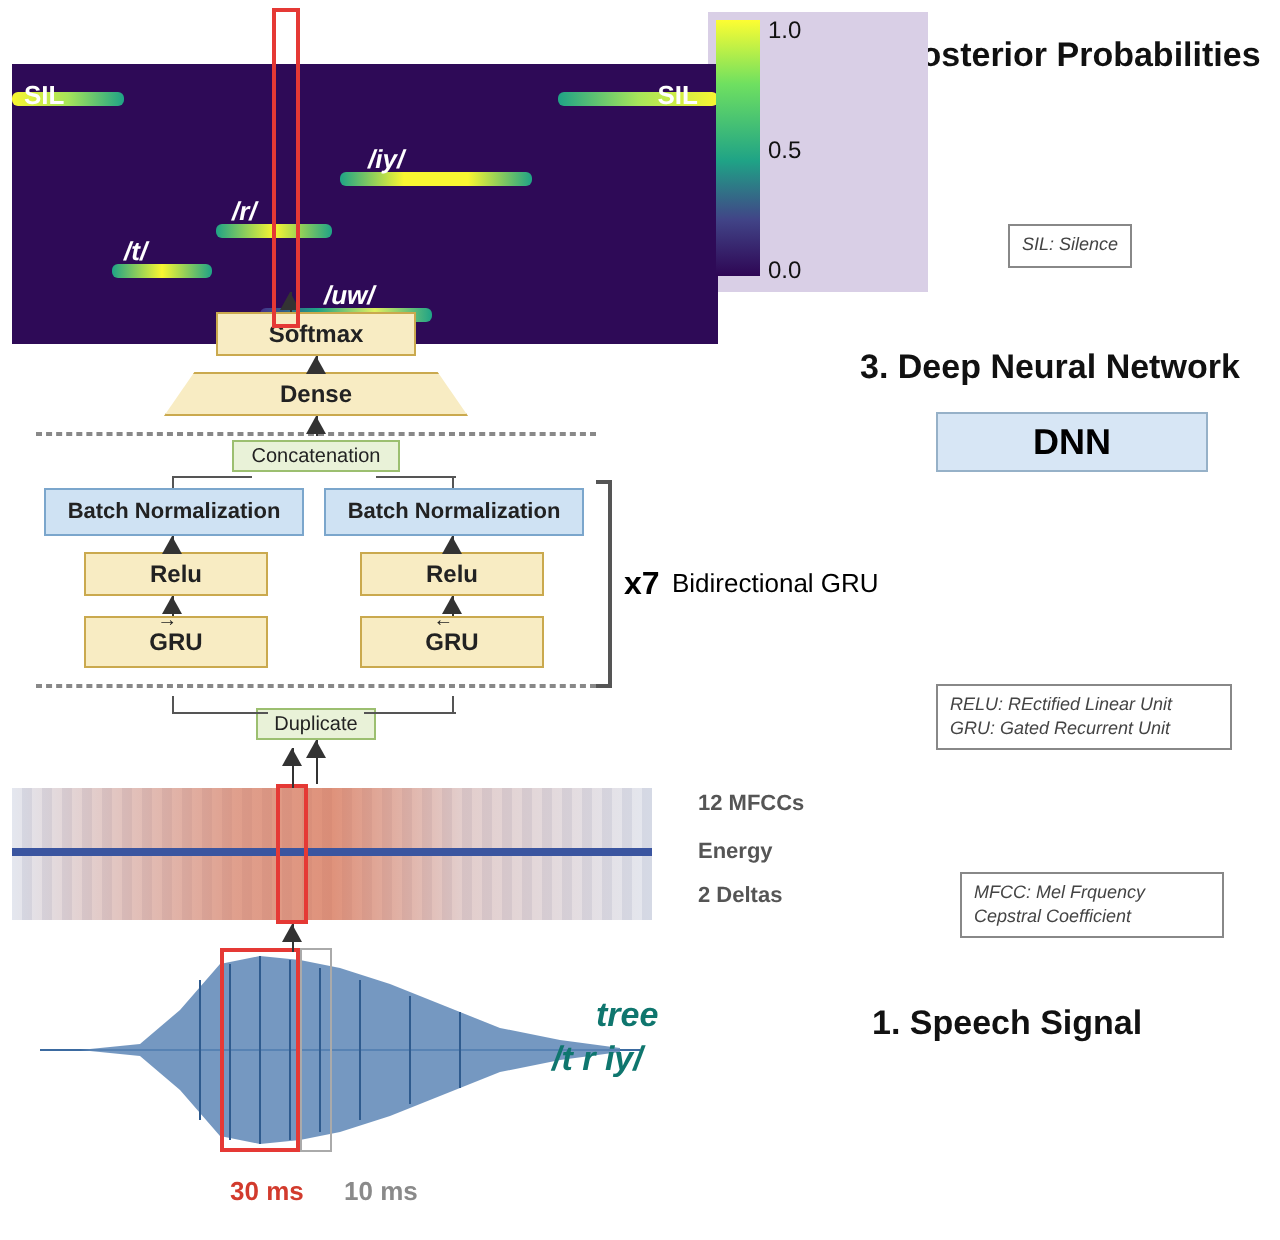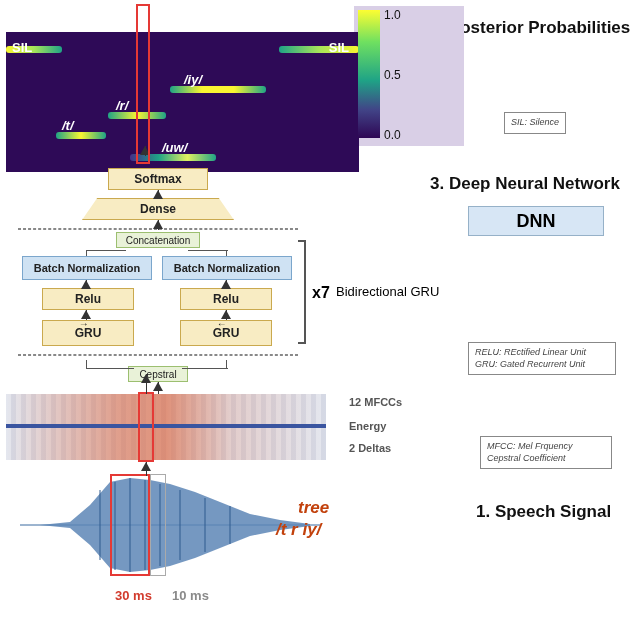--- a/index.html
+++ b/index.html
@@ -70,21 +70,21 @@
   .cbar {
     position: absolute;
     left: 358px; top: 10px;
     width: 22px; height: 128px;
     background: linear-gradient(to bottom,
       #fdfd32 0%, #6fe060 25%, #1fa386 55%, #414487 78%, #2e0654 100%);
   }
   .cbar-tick { position: absolute; left: 384px; font-size: 12px; color: #111; }
 
   
-  .dnn-area { position:absolute; left: 12px; top: 168px; width: 310px; height: 240px; }
+  .dnn-area { position:absolute; left: 12px; top: 156px; width: 310px; height: 240px; }
   .block {
     position: absolute;
     background: #f8ecc3;
     border: 1px solid #caa94e;
     font-size: 12px;
     font-weight: bold;
     display:flex; align-items:center; justify-content:center;
     color:#222;
   }
   .block.small { font-size: 10px; font-weight: normal; }
@@ -134,32 +134,32 @@
   .spec-energy {
     position:absolute; left:6px; top:424px; width:320px; height:4px;
     background:#3a55a0;
   }
   .spec-red { position:absolute; border:2px solid #e53935; }
   .spec-label { position:absolute; font-size:11px; font-weight:bold; color:#555;margin-left:19px; }
 
   
   .wave-wrap { position:absolute; left:20px; top:470px; width:300px; height:110px; }
   .wave-svg { position:absolute; left:0; top:0; }
-  .wave-label { position:absolute; color:#c2410c; font-style:italic; font-weight:bold; font-size:17px; }
+  .wave-label { position:absolute; color:#0f766e; font-style:italic; font-weight:bold; font-size:17px; }
   .ms-label { position:absolute; font-size:13px; font-weight:bold; }
 
 </style>
 </head>
 <body>
 
 <div class="canvas">
 
   <div class="sec-title" style="left:430px; top:18px;">4. Posterior Probabilities</div>
   <div class="sec-title" style="left:430px; top:174px;">3. Deep Neural Network</div>
-  <div class="sec-title" style="left:436px; top:502px;margin-left:40px;">1. Speech Signal</div>
+  <div class="sec-title" style="left:436px; top:502px;">1. Speech Signal</div>
 
   <div class="post-bg-pad"></div>
   <div class="posterior">
 
     <div class="post-band" style="left:0; top:14px; width:56px; background:linear-gradient(90deg,#f9f631,#a6e45a,#1fa386);"></div>
     <div class="post-band" style="right:0; top:14px; width:80px; background:linear-gradient(90deg,#1fa386,#a6e45a,#f9f631);"></div>
     <div class="post-band" style="left:50px; top:100px; width:50px; background:linear-gradient(90deg,#1fa386,#f9f631,#1fa386);"></div>
     <div class="post-band" style="left:102px; top:80px; width:58px; background:linear-gradient(90deg,#1fa386,#f9f631,#1fa386);"></div>
     <div class="post-band" style="left:164px; top:54px; width:96px; background:linear-gradient(90deg,#1fa386,#f9f631,#f9f631,#1fa386);"></div>
     <div class="post-band" style="left:124px; top:122px; width:86px; background:linear-gradient(90deg,#44308a,#1fa386,#e0f060,#1fa386);"></div>
@@ -204,21 +204,21 @@
       </span>
     </div>
     <div class="block" style="left:168px; top:152px; width:92px; height:26px;">
       <span style="position:relative;">
         <span style="position:absolute; top:-9px; left:4px; font-size:10px;">←</span>
         <span>GRU</span>
       </span>
     </div>
     <div class="dotted" style="left:6px; top:186px; width:280px; height:0;"></div>
 
-    <div class="block small" style="left:116px; top:198px; width:60px; height:16px; background:#e9f2d8; border:1px solid #9cbf70;">Cepstral</div>
+    <div class="block small" style="left:116px; top:198px; width:60px; height:16px; background:#e9f2d8; border:1px solid #9cbf70;">Duplicate</div>
 
     <div class="arrow-line" style="left:146px; top:22px; height:8px;"></div>
     <div class="arrow-v arrow-up" style="left:141px; top:22px;"></div>
     <div class="arrow-line" style="left:146px; top:52px; height:10px;"></div>
     <div class="arrow-v arrow-up" style="left:141px; top:52px;"></div>
     <div class="arrow-line" style="left:74px; top:112px; height:8px;"></div>
     <div class="arrow-v arrow-up" style="left:69px; top:112px;"></div>
     <div class="arrow-line" style="left:214px; top:112px; height:8px;"></div>
     <div class="arrow-v arrow-up" style="left:209px; top:112px;"></div>
     <div class="arrow-line" style="left:74px; top:142px; height:10px;"></div>

